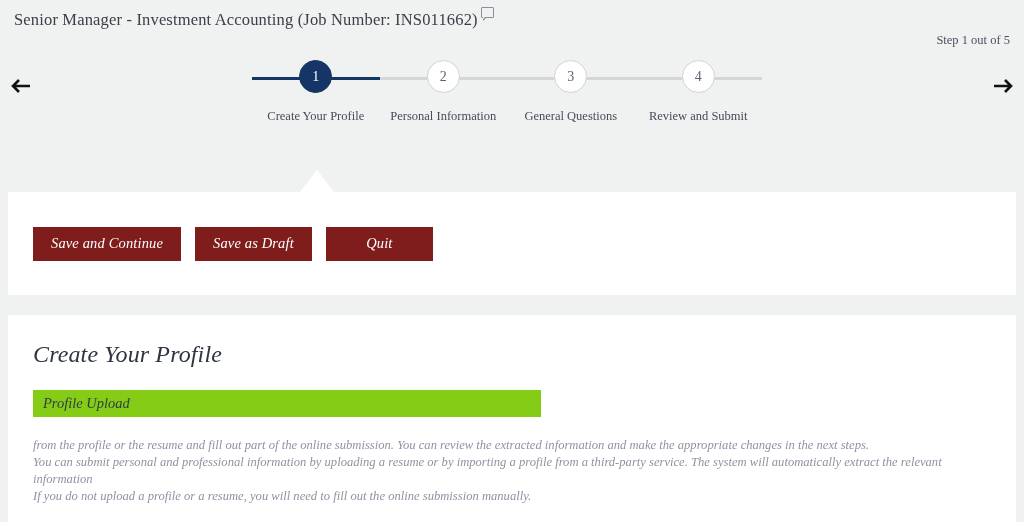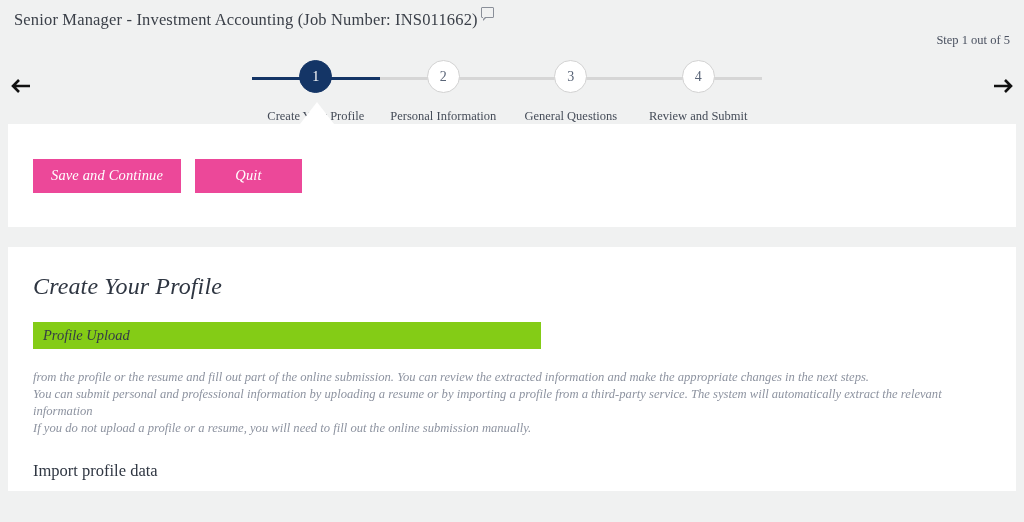--- a/index.html
+++ b/index.html
@@ -12,21 +12,21 @@
     overflow: hidden;
     background: #f0f1f1;
     font-family: "Liberation Serif", "DejaVu Serif", serif;
     color: #3d4651;
     -webkit-font-smoothing: antialiased;
   }
 
   
   .header {
     position: relative;
-    height: 124px;
+    height: 192px;
     background: #f0f1f1;
     overflow: hidden;
   }
   .job-title {
     position: absolute;
     left: 14px;
     top: 7px;
     font-size: 16.5px;
     color: #3b4049;
     letter-spacing: 0.01em;
@@ -179,21 +179,21 @@
     padding-left: 25px;
     box-sizing: border-box;
   }
   .panel-gap { height: 20px; background: #f0f1f1; }
 
   .btn {
     height: 34px;
     min-width: 105px;
     padding: 0 18px;
     margin-right: 14px;
-    background: #ec4899;
+    background: #7f1d1d;
     color: #ffffff;
     border: none;
     font-family: "Liberation Serif", "DejaVu Serif", serif;
     font-style: italic;
     font-size: 14.5px;
     cursor: pointer;
     display: inline-flex;
     align-items: center;
     justify-content: center;
     letter-spacing: 0.01em;
@@ -295,20 +295,21 @@
       </div>
 
     </div>
   </div>
 
   <div class="panel-pointer"></div>
 </div>
 
 <div class="panel actions-panel">
   <button class="btn wide">Save and Continue</button>
+  <button class="btn">Save as Draft</button>
   <button class="btn quit">Quit</button>
 </div>
 
 <div class="panel-gap"></div>
 
 <div class="panel content-panel">
   <h1 class="content-title">Create Your Profile</h1>
 
   <div class="section-bar">
     <span>Profile Upload</span>

